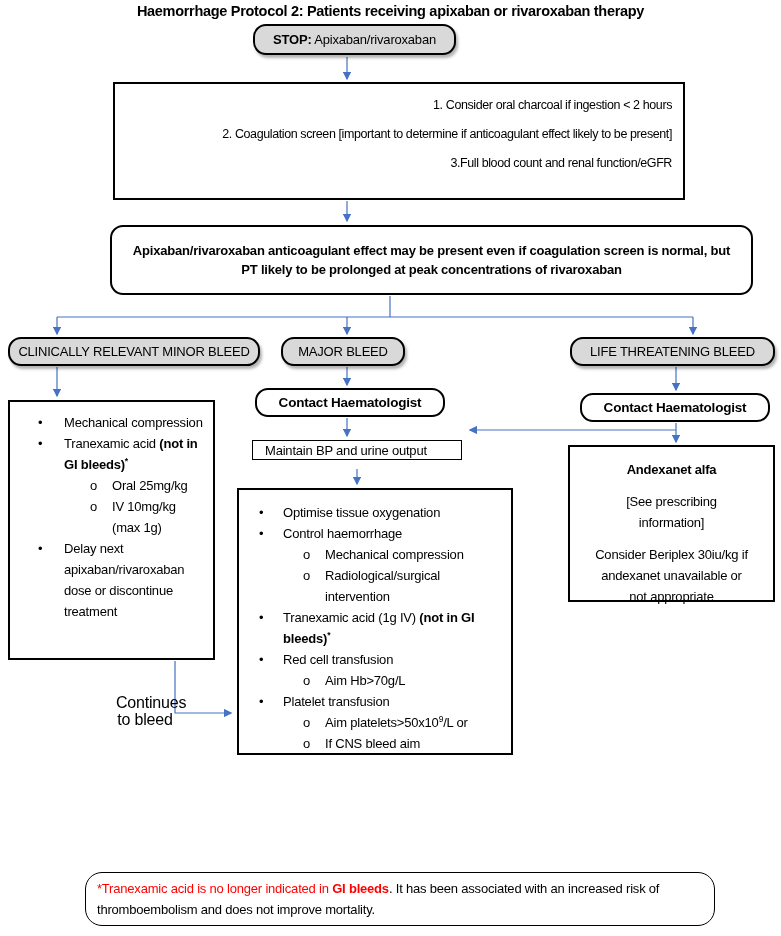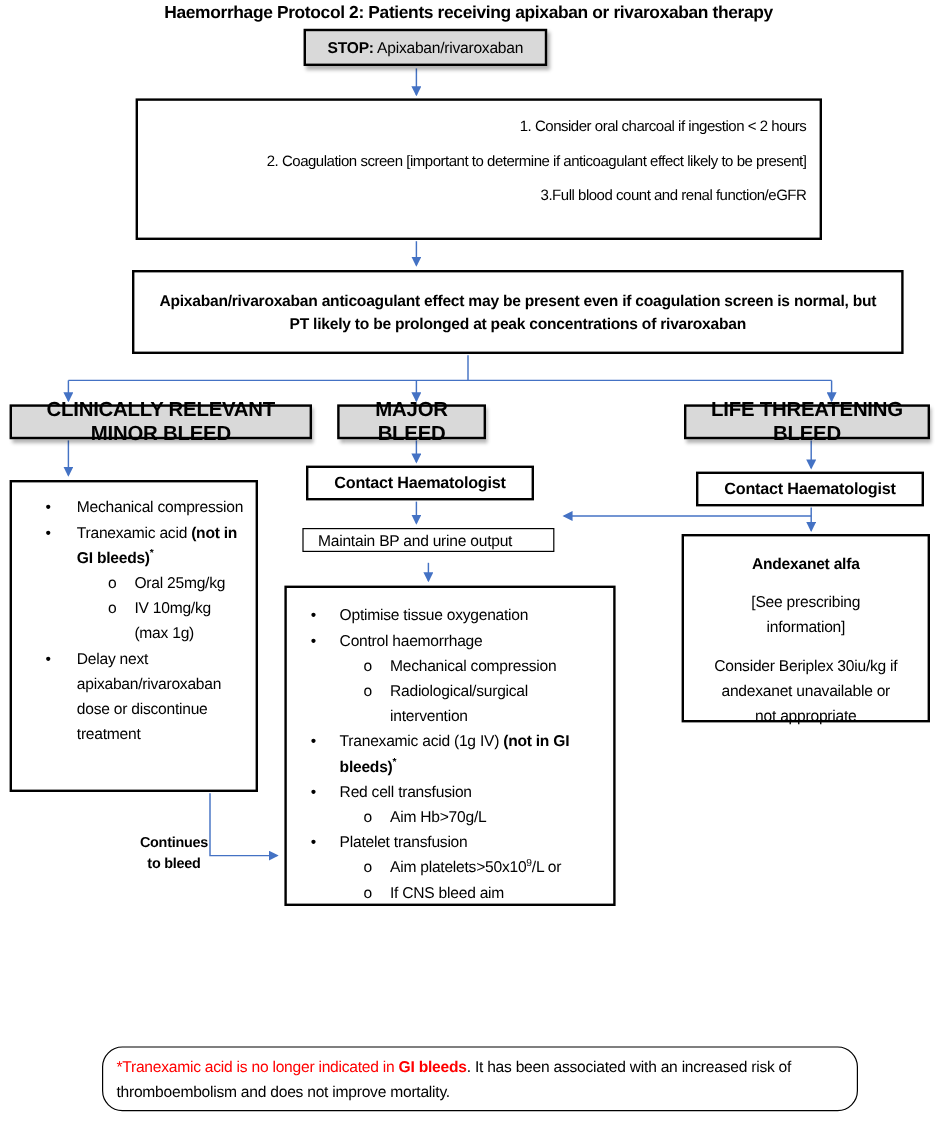--- a/index.html
+++ b/index.html
@@ -2,37 +2,37 @@
 <html><head>
 <meta charset="utf-8">
 <style>
   * { margin:0; padding:0; box-sizing:border-box; }
   html,body { background:#fff; }
   body { font-family:"Liberation Sans","DejaVu Sans",sans-serif; color:#000; }
   .page { position:relative; width:781px; height:936px; background:#fff; overflow:hidden; letter-spacing:-0.2px; }
   svg.connectors { position:absolute; left:0; top:0; z-index:1; pointer-events:none; }
   .box { position:absolute; background:#fff; border:2px solid #000; z-index:2; }
   .grey { background:#d9d9d9; box-shadow:2px 3px 3px rgba(0,0,0,0.30); }
-  .flexc { display:flex; align-items:center; justify-content:center; text-align:center; }
+  .flexc { display:flex; align-items:center; justify-content:center; text-align:center;border-radius:13px; }
   .b { font-weight:bold; }
   .red { color:#ff0000; }
   sup { font-size:8.5px; vertical-align:super; line-height:0; }
 
   .title { position:absolute; left:0; top:3px; width:781px; text-align:center;
            font-weight:bold; font-size:14.5px; letter-spacing:-0.3px; z-index:2; }
 
   .stop { left:253px; top:24px; width:203px; height:31px; font-size:13px; }
 
   .steps { left:113px; top:82px; width:572px; height:118px; padding:14px 11px 0 11px; }
   .steps p { margin:0 0 15px 0; font-size:12.5px; letter-spacing:-0.4px; white-space:nowrap;text-align:right; }
 
   .caution { left:110px; top:225px; width:643px; height:70px; padding:0 14px;
              font-weight:bold; font-size:13px; line-height:19px; }
 
-  .hdr { height:29px; font-weight:bold; font-size:17px; }
+  .hdr { height:29px; font-weight:normal; font-size:13px; }
   .hdr-minor { left:8px;   top:337px; width:252px; }
   .hdr-major { left:281px; top:337px; width:124px; }
   .hdr-life  { left:570px; top:337px; width:205px; }
 
   .contact { height:29px; font-weight:bold; font-size:13.5px; }
   .contact-major { left:255px; top:388px; width:190px; }
   .contact-life  { left:580px; top:393px; width:190px; }
 
   .maintain { left:252px; top:440px; width:210px; height:20px; border-width:1px;
               display:flex; align-items:center; padding-left:12px; font-size:13px; }
@@ -45,21 +45,21 @@
   .list-left .lvl1 { padding-left:54px; }  .list-left .lvl1 > .marker { left:28px; }
   .list-left .lvl2 { padding-left:102px; } .list-left .lvl2 > .marker { left:80px; }
   .list-mid  .lvl1 { padding-left:44px; }  .list-mid  .lvl1 > .marker { left:20px; }
   .list-mid  .lvl2 { padding-left:86px; }  .list-mid  .lvl2 > .marker { left:64px; }
 
   .andexanet { left:568px; top:445px; width:207px; height:157px; padding:12px 24px;
                text-align:center; font-size:13px; }
   .andexanet p { margin:0 0 11px 0; line-height:21px; }
 
   .continues { position:absolute; left:116px; top:694px; width:58px; z-index:2;
-               font-size:12px; line-height:17px; text-align:center;font-weight:bold; }
+               font-size:16px; line-height:17px; text-align:center; }
 
   .footnote { left:85px; top:872px; width:630px; height:54px; border-width:1px;
               padding:5px 11px; font-size:13px; line-height:21px;border-radius:17px; }
 </style>
 </head>
 <body>
 
 <div class="page">
 
   <svg class="connectors" width="781" height="936" viewBox="0 0 781 936">

